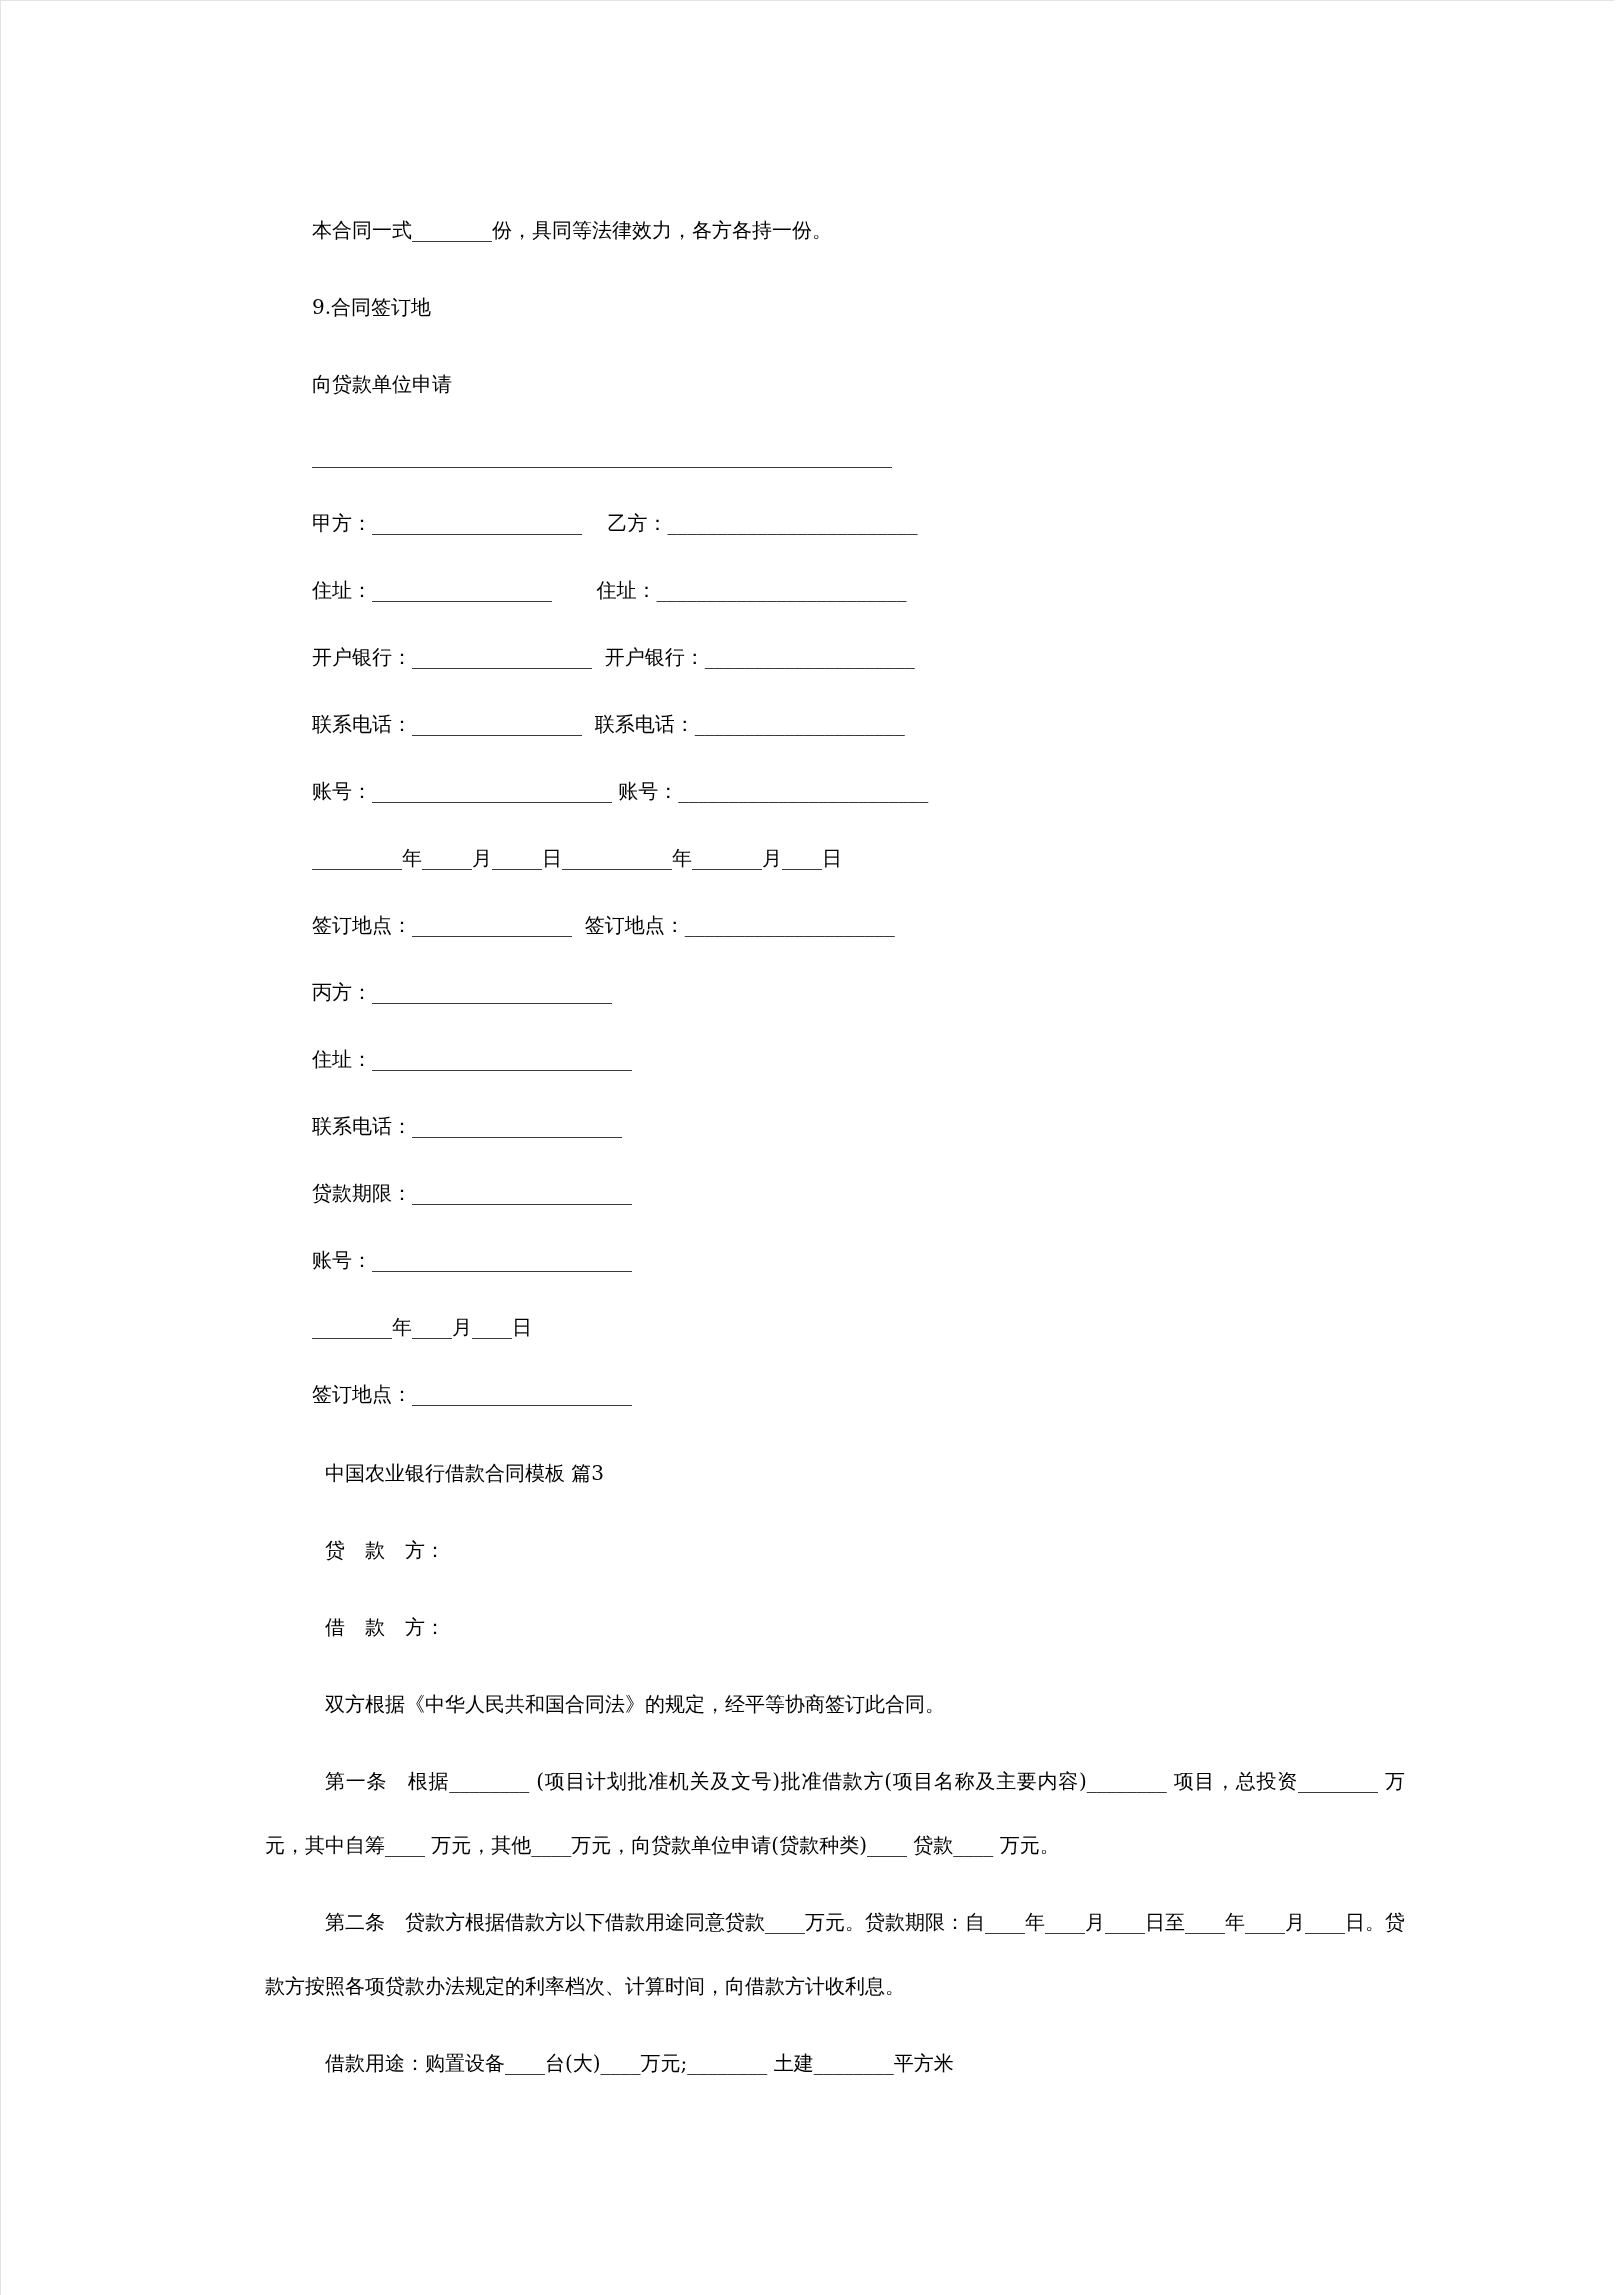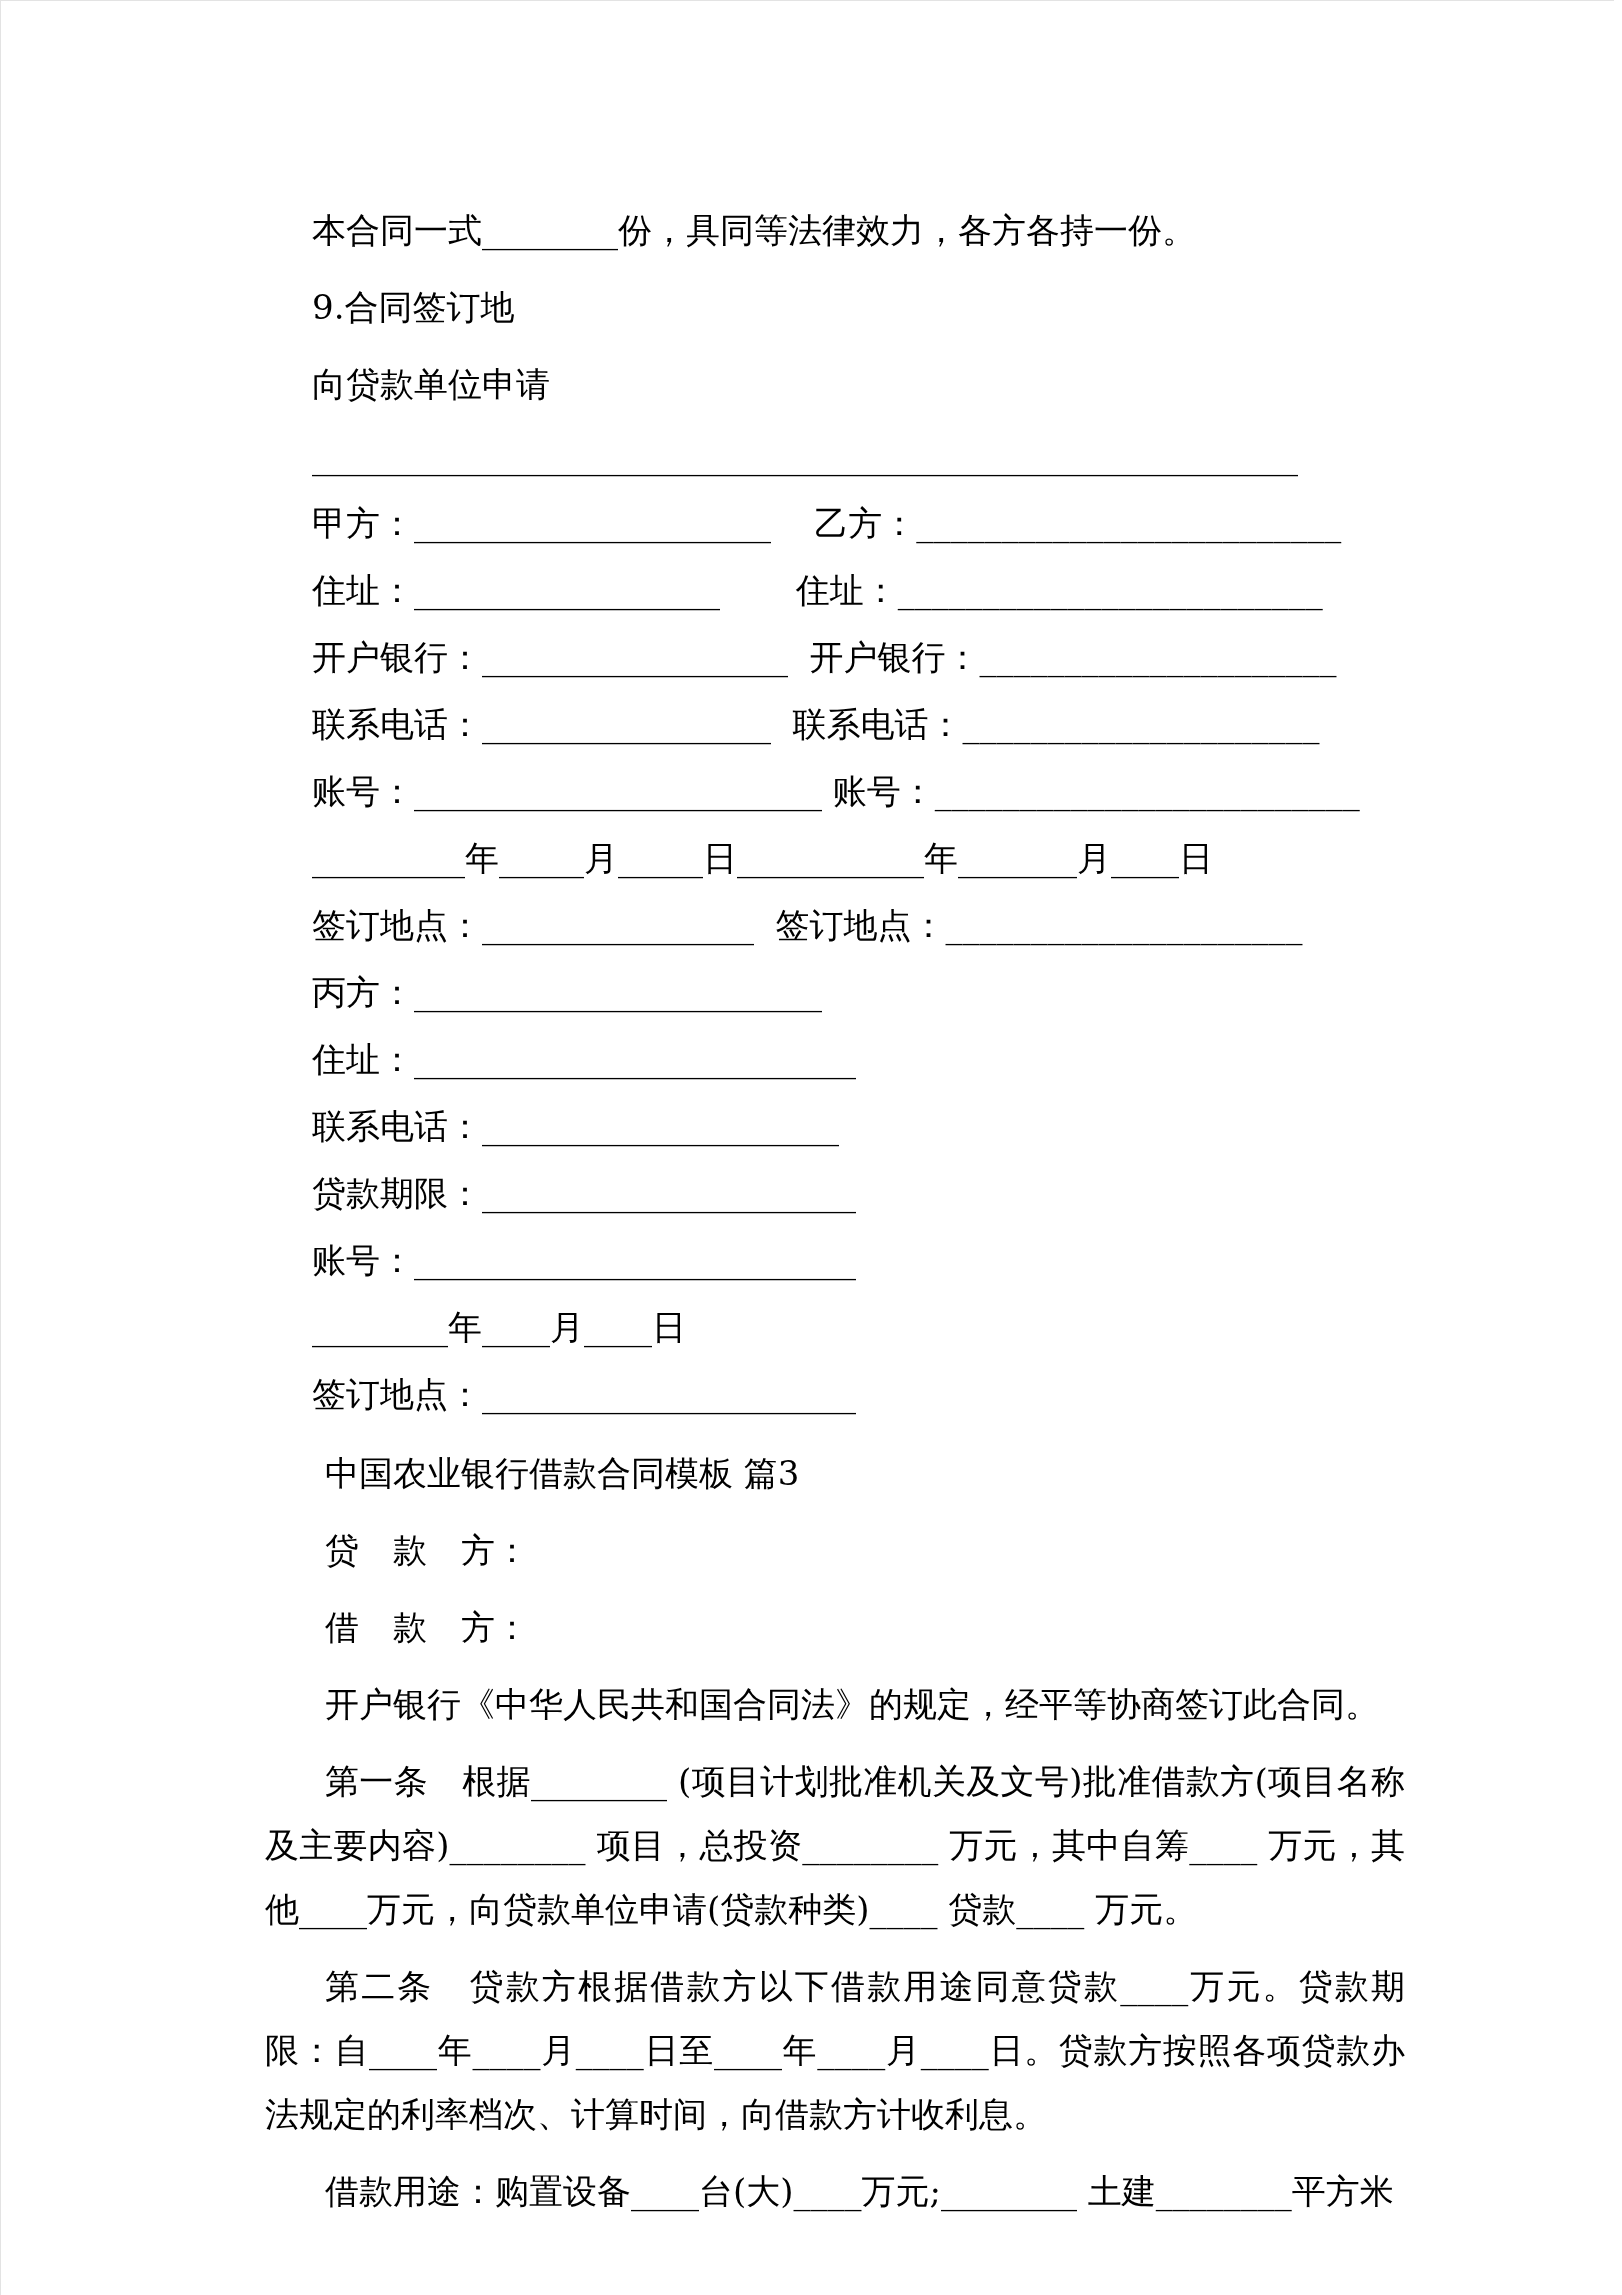--- a/index.html
+++ b/index.html
@@ -10,21 +10,21 @@
   .page {
     position: relative;
     width: 1614px;
     height: 2295px;
     box-sizing: border-box;
     background: #ffffff;
     border-top: 0.7px solid #e3e3e3;
     border-left: 0.7px solid #e3e3e3;
     padding: 191px 196px 0 251px;
     font-family: "DejaVu Serif", "Liberation Serif", serif;
-    font-size: 34px;
+    font-size: 20px;
     color: #000000;
     overflow: hidden;
   }
   .ln {
     margin: 0;
     padding-left: 60px;       
     line-height: 67px;
     white-space: pre-wrap;
     word-break: break-all;
   }
@@ -59,19 +59,19 @@
   <p class="ln">住址：__________________________</p>
   <p class="ln">联系电话：_____________________</p>
   <p class="ln">贷款期限：______________________</p>
   <p class="ln">账号：__________________________</p>
   <p class="ln">________年____月____日</p>
   <p class="ln">签订地点：______________________</p>
 
   <p class="para">中国农业银行借款合同模板 篇3</p>
   <p class="para">贷　款　方：</p>
   <p class="para">借　款　方：</p>
-  <p class="para">开户银行《中华人民共和国合同法》的规定，经平等协商签订此合同。</p>
+  <p class="para">双方根据《中华人民共和国合同法》的规定，经平等协商签订此合同。</p>
   <p class="para">第一条　根据________ (项目计划批准机关及文号)批准借款方(项目名称及主要内容)________ 项目，总投资________ 万元，其中自筹____ 万元，其他____万元，向贷款单位申请(贷款种类)____ 贷款____ 万元。</p>
   <p class="para">第二条　贷款方根据借款方以下借款用途同意贷款____万元。贷款期限：自____年____月____日至____年____月____日。贷款方按照各项贷款办法规定的利率档次、计算时间，向借款方计收利息。</p>
   <p class="para">借款用途：购置设备____台(大)____万元;________ 土建________平方米</p>
 
 </div>
 
 
 </body></html>

